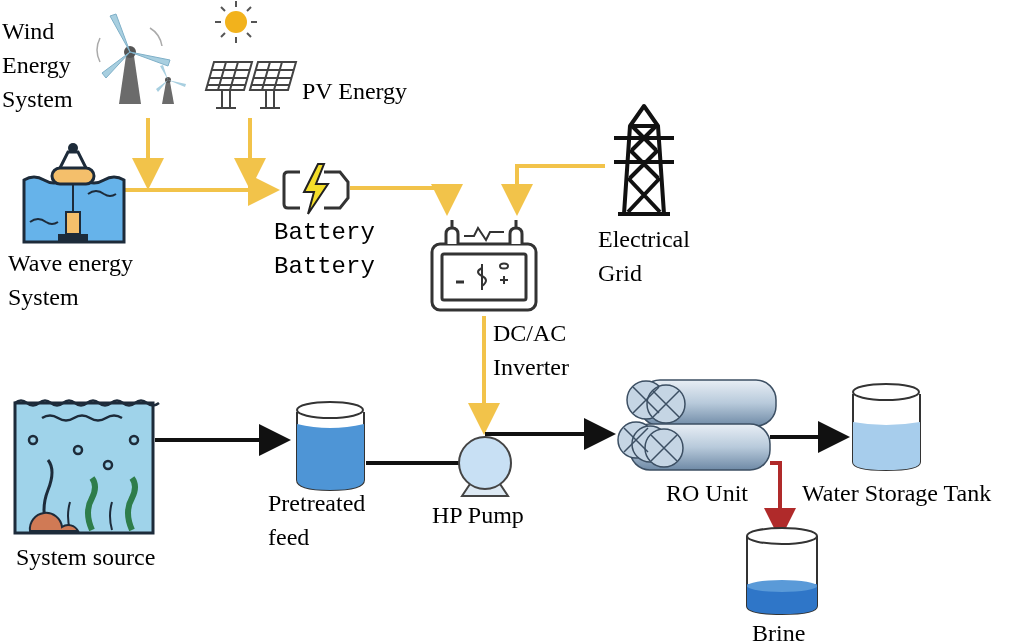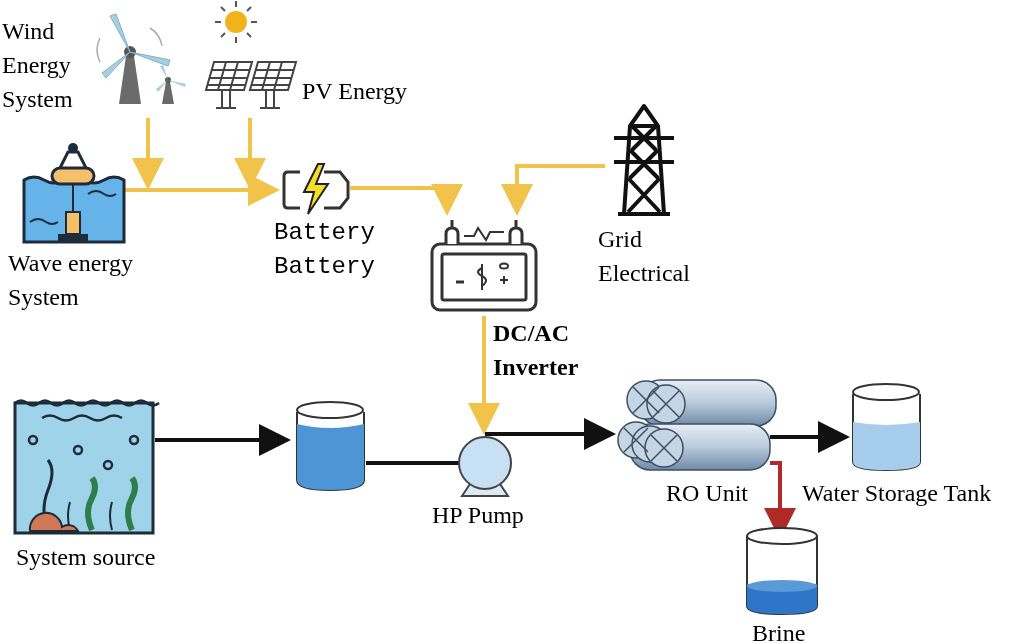--- a/index.html
+++ b/index.html
@@ -198,26 +198,28 @@
 <div class="lbl" style="left:302px;top:74px;">PV Energy</div>
 <div class="lbl" style="left:8px;top:246px;">
   <div>Wave energy</div>
   <div>System</div>
 </div>
 <div class="lbl" style="left:274px;top:216px;font-family:Liberation Mono, monospace;">
   <div>Battery</div>
   <div>Battery</div>
 </div>
 <div class="lbl" style="left:598px;top:222px;">
+  <div>Electrical</div>
   <div>Grid</div>
-  <div>Electrical</div>
-</div>
-<div class="lbl" style="left:493px;top:316px;font-weight:bold;">
+</div>
+<div class="lbl" style="left:493px;top:316px;">
   <div>DC/AC</div>
   <div>Inverter</div>
 </div>
 <div class="lbl" style="left:16px;top:540px;">System source</div>
 <div class="lbl" style="left:268px;top:486px;">
+  <div>Pretreated</div>
+  <div>feed</div>
 </div>
 <div class="lbl" style="left:432px;top:498px;">HP Pump</div>
 <div class="lbl" style="left:666px;top:476px;">RO Unit</div>
 <div class="lbl" style="left:802px;top:476px;">Water Storage Tank</div>
 <div class="lbl" style="left:752px;top:616px;">Brine</div>
 
 </body></html>

